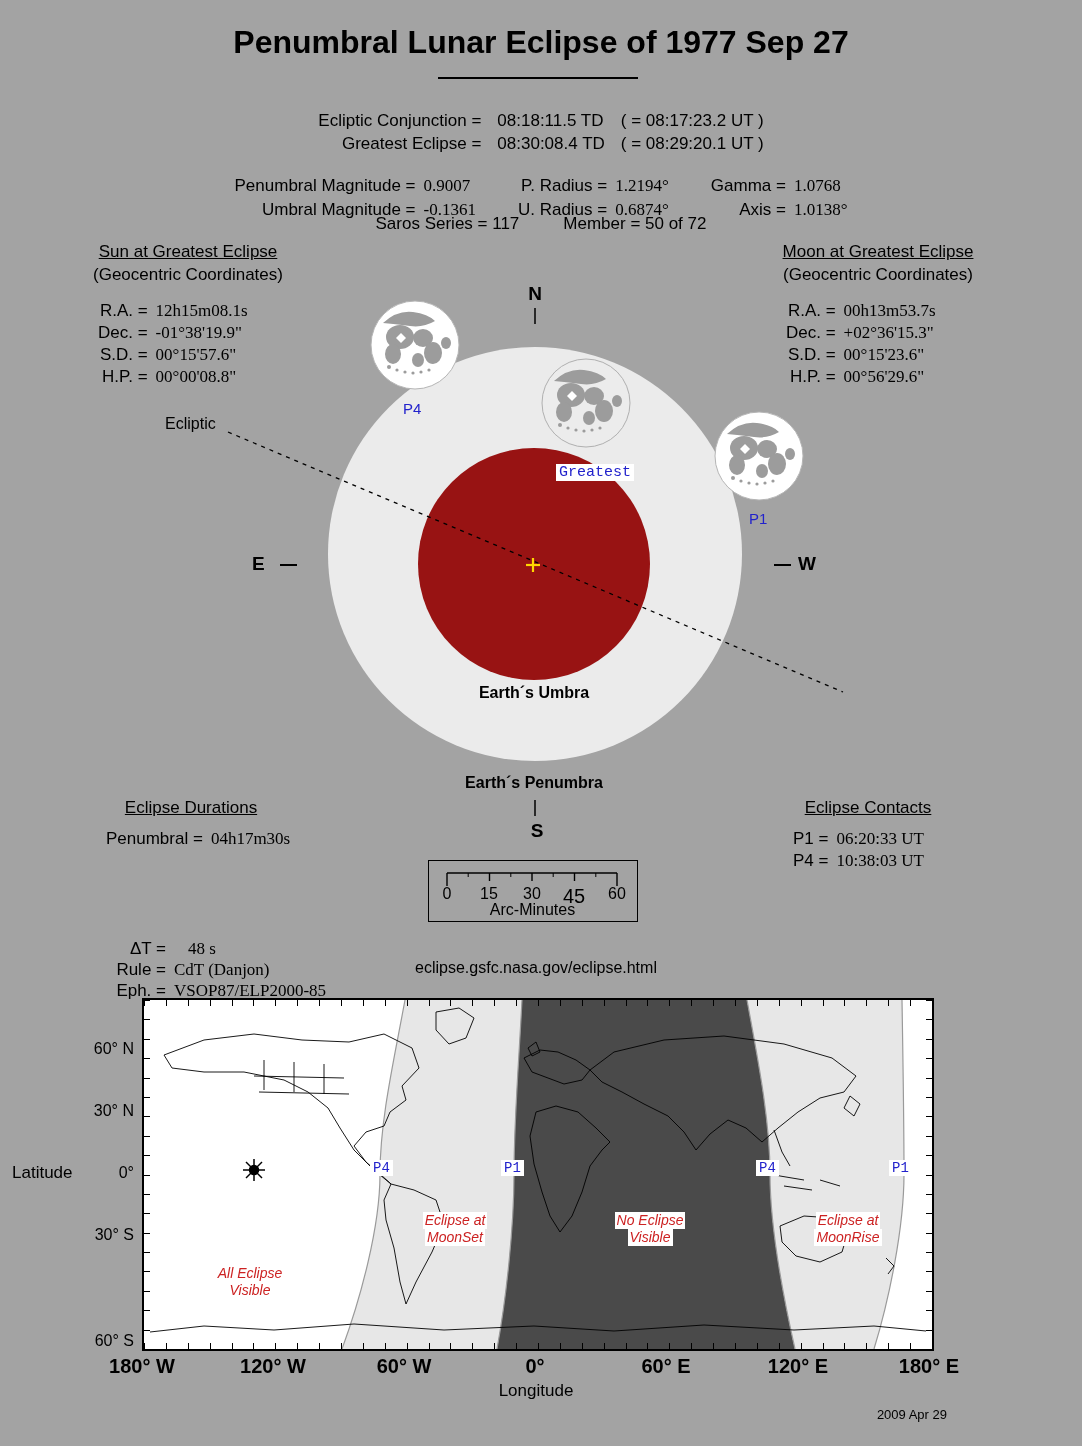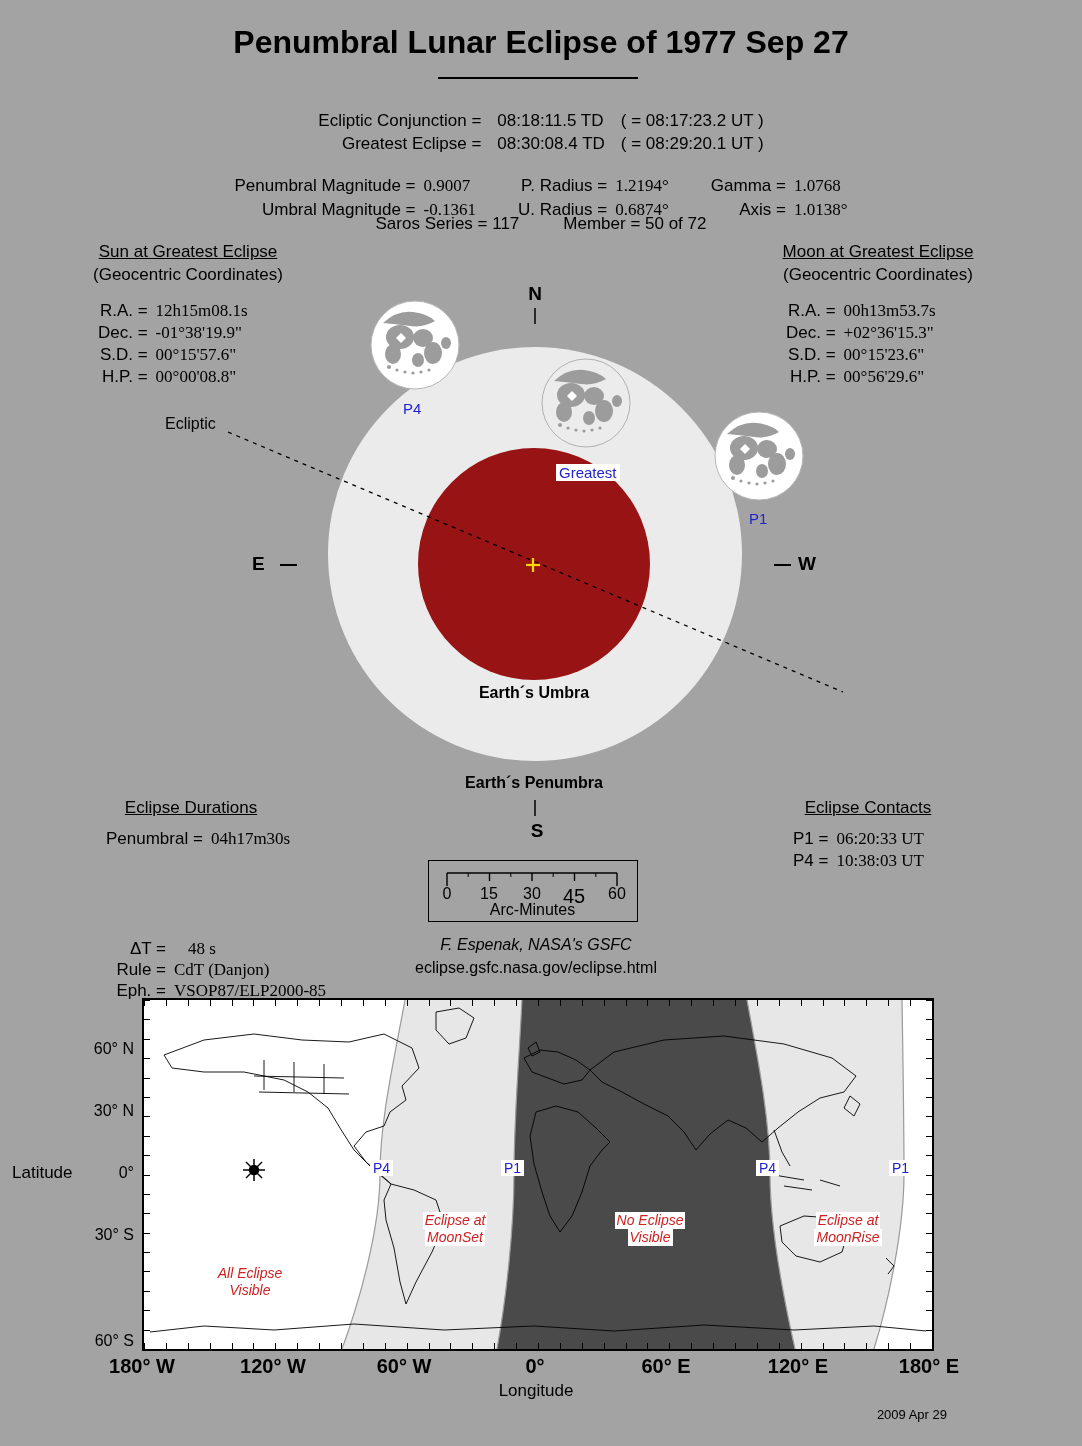--- a/index.html
+++ b/index.html
@@ -8,21 +8,21 @@
   .abs{position:absolute;}
   .ctr{text-align:center;}
   .t17{font-size:17px;line-height:23px;}
   .bold{font-weight:bold;}
   .under{text-decoration:underline;}
   .pair{display:grid;grid-template-columns:auto auto;column-gap:8px;font-size:17px;line-height:22px;margin-top:20px;}
   .pair .lab{text-align:right;white-space:pre;}
   .pair .val{text-align:left;white-space:pre;font-family:Liberation Serif, serif;}
   .blue{color:#2222cc;}
   .red{color:#cc2222;}
-  .bgw{background:#fff;padding:0 3px;}
+  .bgw{background:#fff;padding:0 3px;font-family:Liberation Mono, monospace;}
   .maplbl{font-size:14px;line-height:17px;font-style:italic;text-align:center;}
   .maplbl span{display:inline-block;background:#fff;padding:0 2px;}
   .lon{font-size:20px;width:90px;text-align:center;font-weight:bold;}
   .lat{font-size:16px;width:76px;text-align:right;}
   .ticks-x{background:repeating-linear-gradient(to right,#000 0 1px,transparent 1px 21.89px);}
   .ticks-y{background:repeating-linear-gradient(to bottom,#000 0 1px,transparent 1px 19.39px);}
 </style>
 </head>
 <body>
 
@@ -205,21 +205,20 @@
     <div class="pair" style="grid-template-columns:78px auto;line-height:21px;">
       <span class="lab">ΔT =</span>
       <span class="val" style="padding-left:14px;">48 s</span>
       <span class="lab">Rule =</span>
       <span class="val">CdT (Danjon)</span>
       <span class="lab">Eph. =</span>
       <span class="val">VSOP87/ELP2000-85</span>
     </div>
   </div>
 
-  <div class="abs ctr" style="left:336px;top:936px;width:400px;font-size:16px;font-style:italic;">F. Espenak, NASA's GSFC</div>
   <div class="abs ctr" style="left:336px;top:959px;width:400px;font-size:16px;">eclipse.gsfc.nasa.gov/eclipse.html</div>
 
   <div class="abs" style="left:142px;top:998px;width:788px;height:349px;border:2px solid #000;box-sizing:content-box;background:#fff;">
     <svg width="788" height="349" viewBox="0 0 788 349" style="position:absolute;left:0;top:0;">
       <path d="M 261 0 C 250 60 236 120 236 174 C 236 228 216 300 198 349 L 353 349 C 362 300 370 228 370 174 C 370 120 375 60 378 0 Z" fill="#e7e7e7"></path>
       <path d="M 378 0 C 375 60 370 120 370 174 C 370 228 362 300 353 349 L 651 349 C 640 300 626 228 626 174 C 626 120 614 60 603 0 Z" fill="#4a4a4a"></path>
       <path d="M 603 0 C 614 60 626 120 626 174 C 626 228 640 300 651 349 L 730 349 C 745 300 760 228 760 174 C 760 120 759 60 758 0 Z" fill="#e7e7e7"></path>
       <g stroke="#9a9a9a" stroke-width="1.2" fill="none">
         <path d="M 261 0 C 250 60 236 120 236 174 C 236 228 216 300 198 349"></path>
         <path d="M 378 0 C 375 60 370 120 370 174 C 370 228 362 300 353 349"></path>

